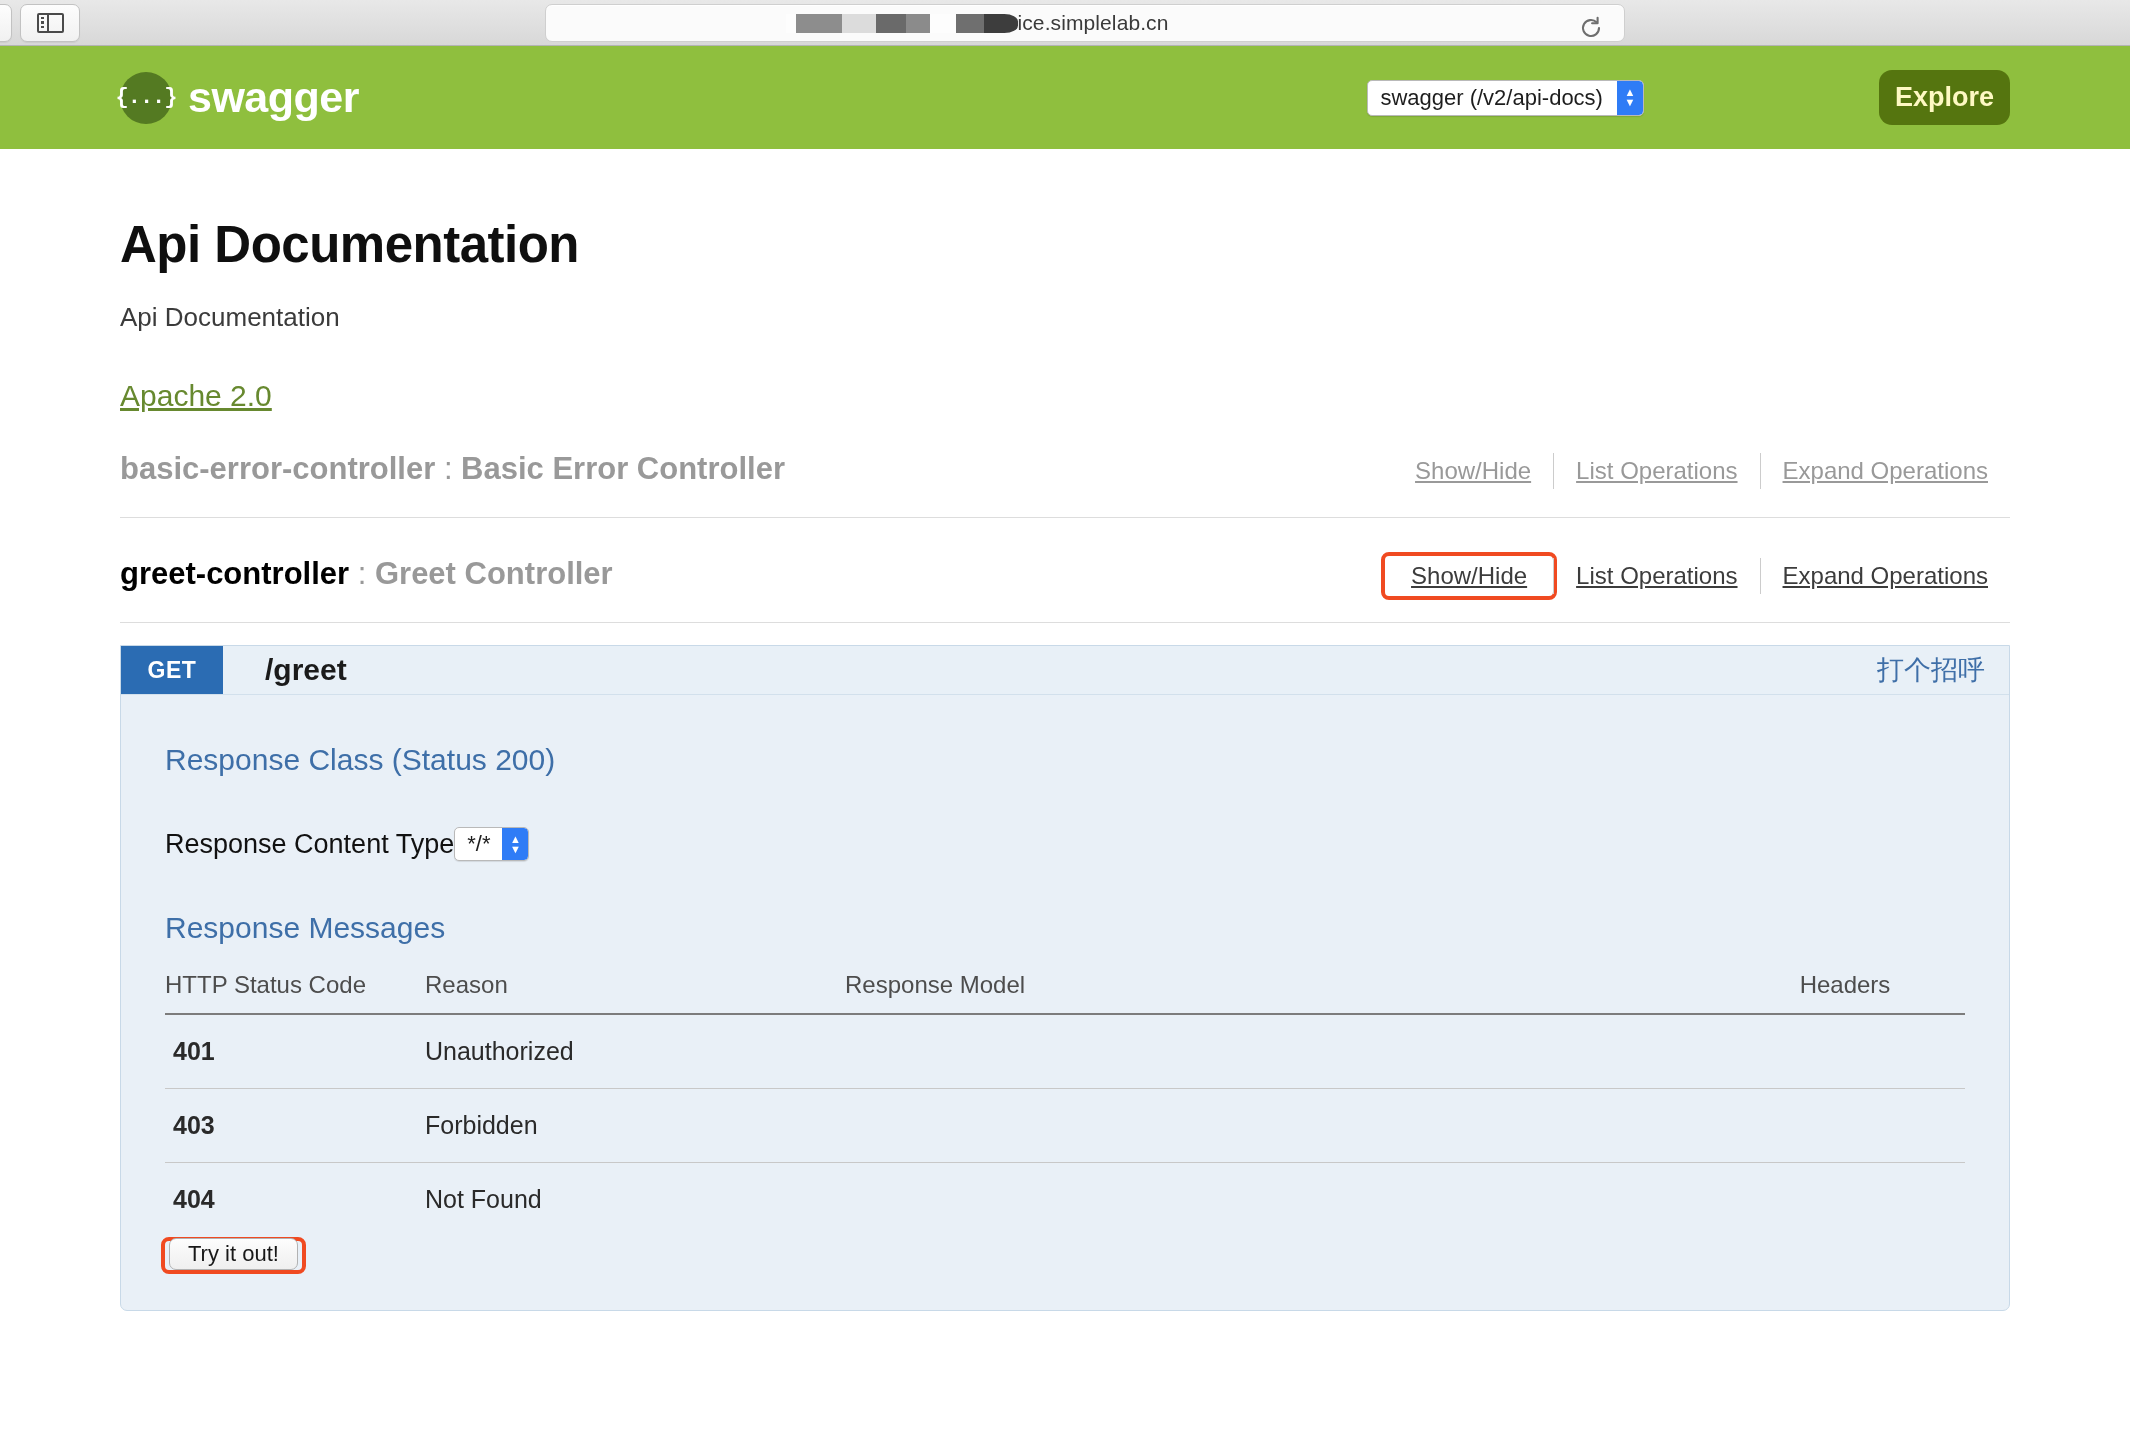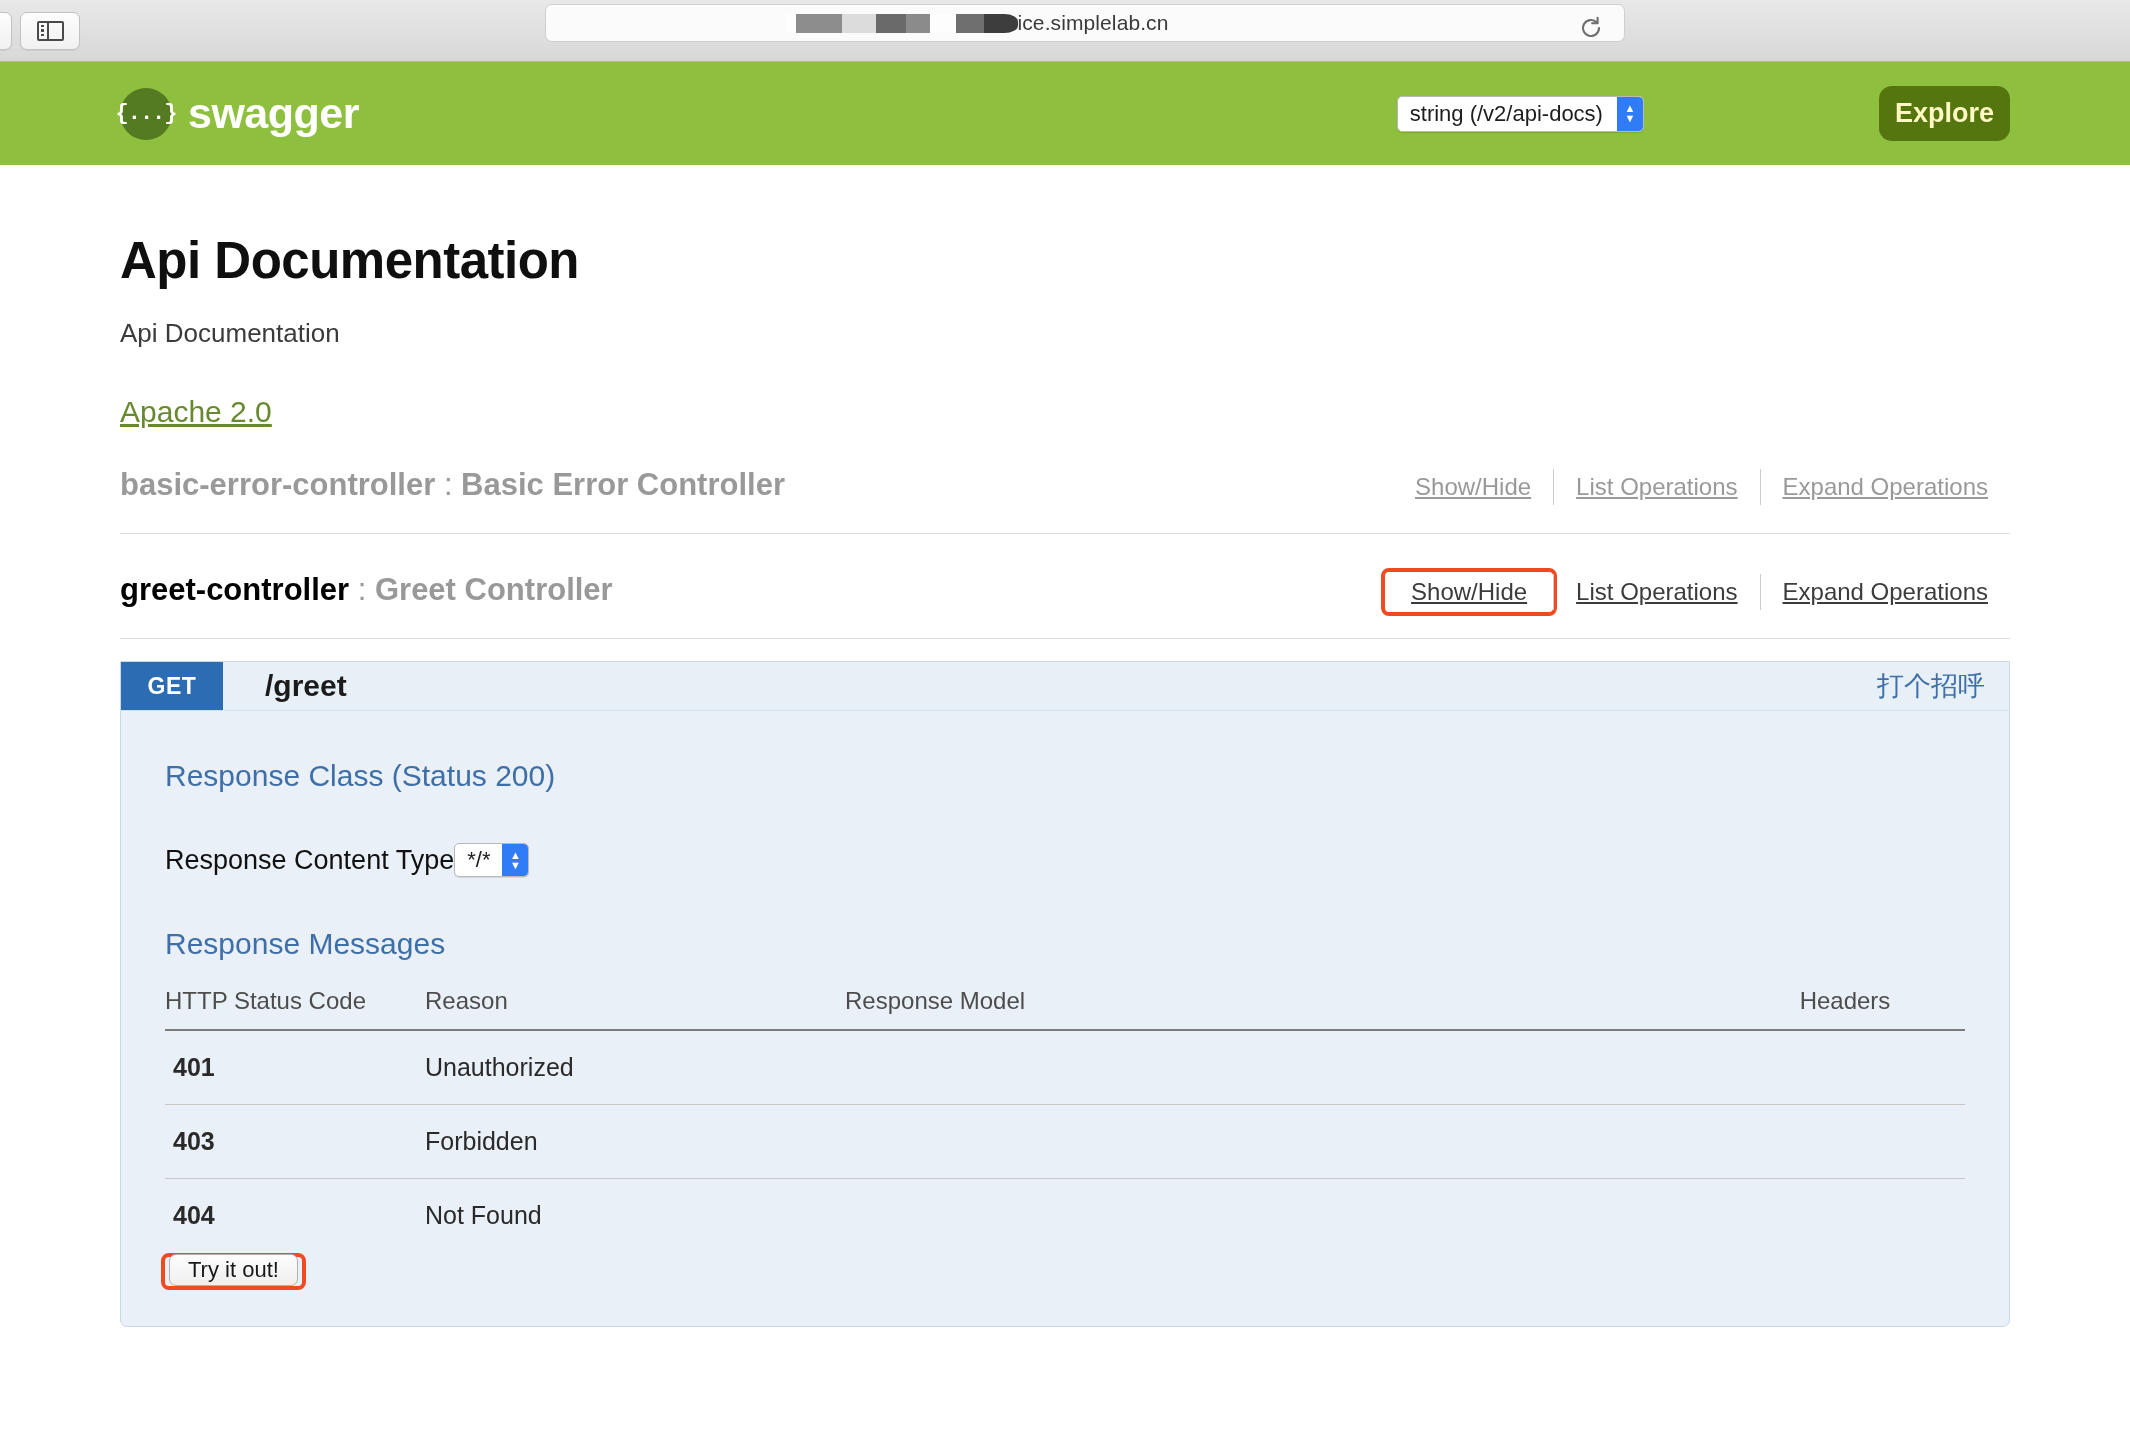--- a/index.html
+++ b/index.html
@@ -7,21 +7,21 @@
     margin: 0; padding: 0;
     width: 2130px; height: 1454px;
     background: #ffffff;
     font-family: "Liberation Sans", sans-serif;
     overflow: hidden;
   }
 
   
   .browser-bar {
     position: relative;
-    height: 62px;
+    height: 46px;
     background: linear-gradient(#e8e8e8, #d8d8d8);
     border-bottom: 1px solid #b4b4b4;
     display: flex;
     align-items: center;
   }
   .chrome-btn {
     width: 60px; height: 38px;
     margin-left: 8px;
     background: linear-gradient(#fdfdfd, #f1f1f1);
     border: 1px solid #c2c2c2;
@@ -309,21 +309,21 @@
   </div>
 </div>
 
 <div class="swagger-header">
   <div class="logo-group">
     <span class="logo-circle">{...}</span>
     <span class="logo-text">swagger</span>
   </div>
   <div class="header-right">
     <div class="api-select">
-      <span class="val">string (/v2/api-docs)</span>
+      <span class="val">swagger (/v2/api-docs)</span>
       <span class="stepper">
         <span class="ar">▲</span>
           <span class="ar">▼</span>
       </span>
     </div>
     <div class="explore-btn">Explore</div>
   </div>
 </div>
 
 <div class="content">

